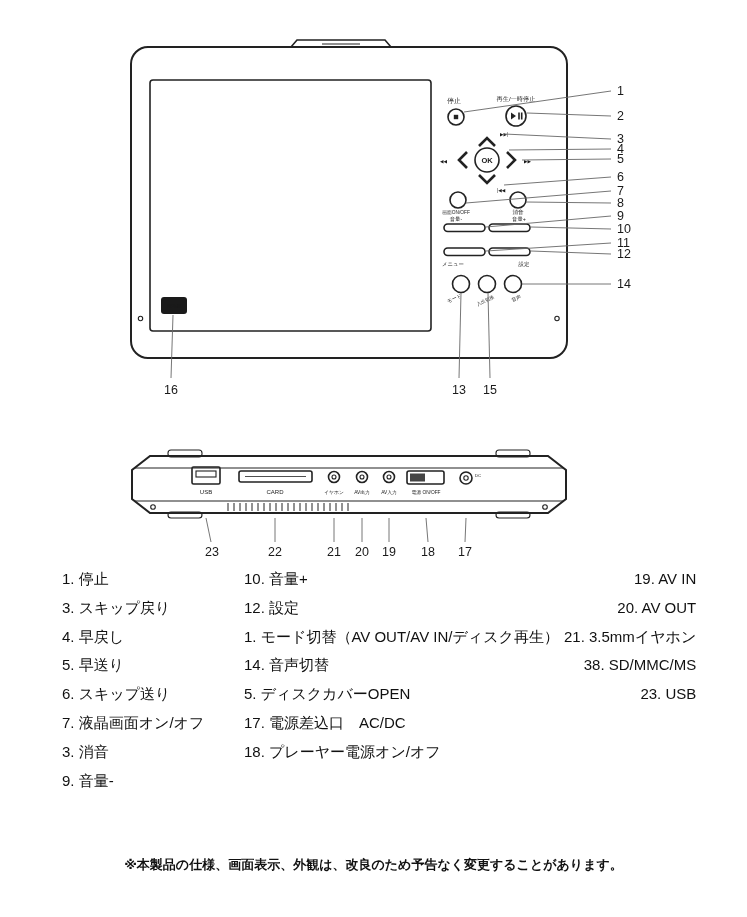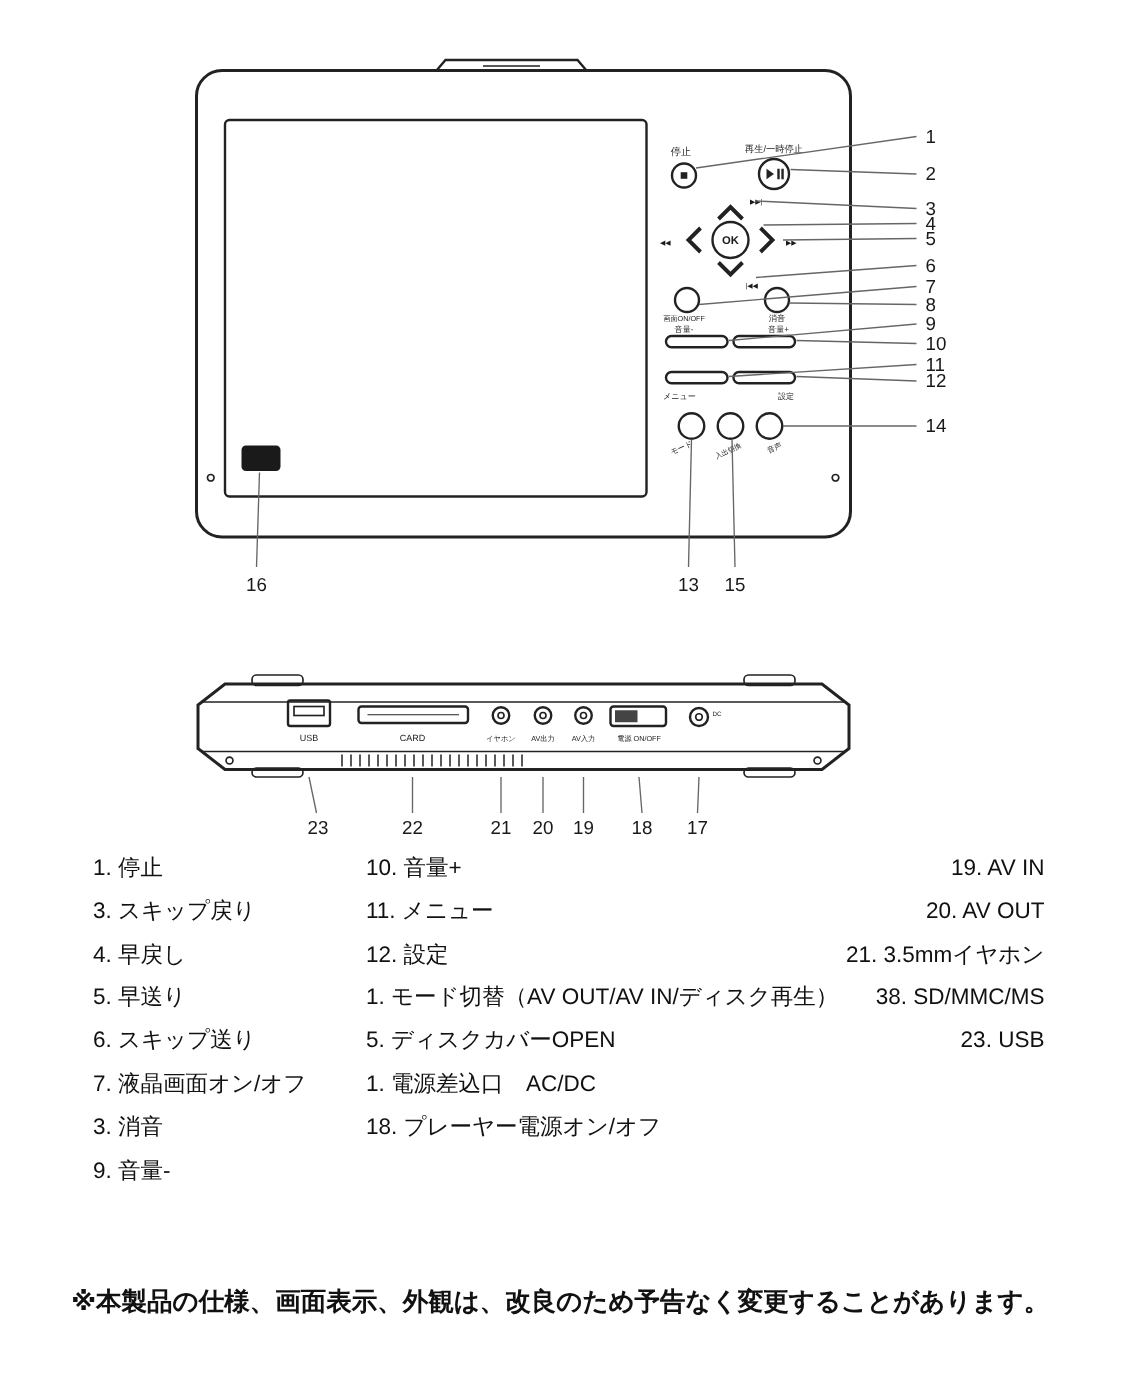--- a/index.html
+++ b/index.html
@@ -10,21 +10,21 @@
   .diagram-svg{position:absolute;top:0;left:0;}
   .diagram-svg text{font-family:"Liberation Sans","DejaVu Sans",sans-serif;fill:#1a1a1a;}
   .outline{fill:none;stroke:#222;stroke-width:2;}
   .mid{fill:none;stroke:#222;stroke-width:1.6;}
   .thin{fill:none;stroke:#222;stroke-width:1.1;}
   .callout{stroke:#666;stroke-width:0.9;}
   .num{font-size:12.5px;fill:#222;}
   .legend-col{position:absolute;top:565px;}
   .legend-item{font-size:15px;line-height:28.8px;white-space:nowrap;color:#111;}
   .note{position:absolute;top:856px;left:0;width:747px;text-align:center;
-        font-size:17px;font-weight:700;color:#111;}
+        font-size:13px;font-weight:700;color:#111;}
 </style>
 </head>
 <body>
 
 <svg class="diagram-svg" width="747" height="570" viewBox="0 0 747 570">
 
   <g>
     <rect x="131" y="47" width="436" height="311" rx="17" class="outline"></rect>
     <path d="M291 47 L297 40 L385 40 L391 47" class="mid"></path>
     <line x1="322" y1="44" x2="360" y2="44" class="thin"></line>
@@ -244,25 +244,25 @@
   <div class="legend-item">4. 早戻し</div>
   <div class="legend-item">5. 早送り</div>
   <div class="legend-item">6. スキップ送り</div>
   <div class="legend-item">7. 液晶画面オン/オフ</div>
   <div class="legend-item">3. 消音</div>
   <div class="legend-item">9. 音量-</div>
 </div>
 
 <div class="legend-col" style="left:244px;">
   <div class="legend-item">10. 音量+</div>
-  <div class="legend-item">11. メニュー</div>
   <div class="legend-item">12. 設定</div>
   <div class="legend-item">1. モード切替（AV OUT/AV IN/ディスク再生）</div>
+  <div class="legend-item">14. 音声切替</div>
   <div class="legend-item">5. ディスクカバーOPEN</div>
-  <div class="legend-item">1. 電源差込口　AC/DC</div>
+  <div class="legend-item">17. 電源差込口　AC/DC</div>
   <div class="legend-item">18. プレーヤー電源オン/オフ</div>
 </div>
 
 <div class="legend-col" style="left:564px;text-align:right;">
   <div class="legend-item">19. AV IN</div>
   <div class="legend-item">20. AV OUT</div>
   <div class="legend-item">21. 3.5mmイヤホン</div>
   <div class="legend-item">38. SD/MMC/MS</div>
   <div class="legend-item">23. USB</div>
 </div>

